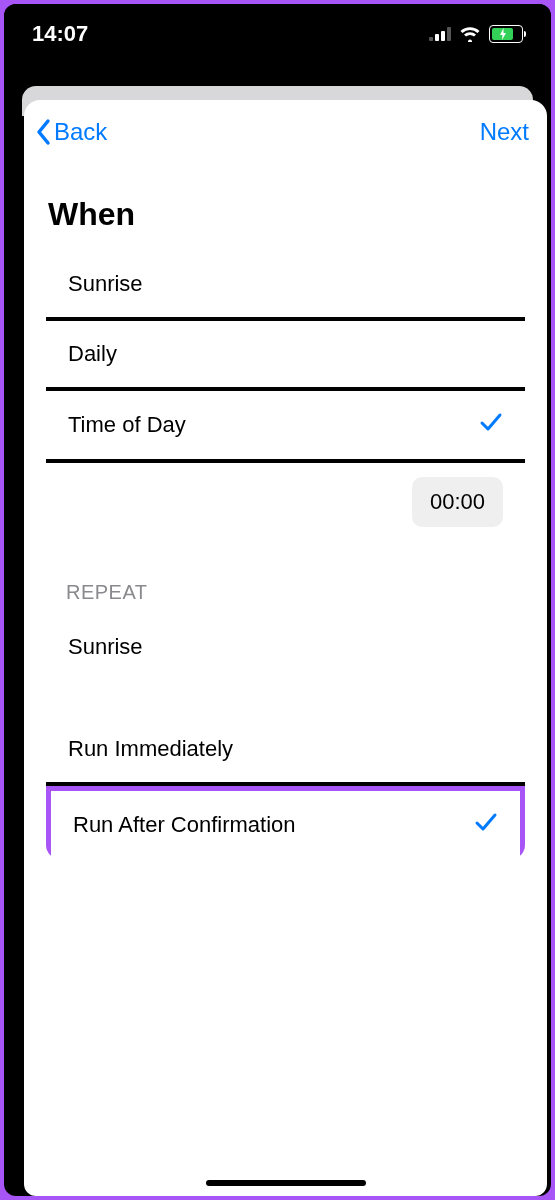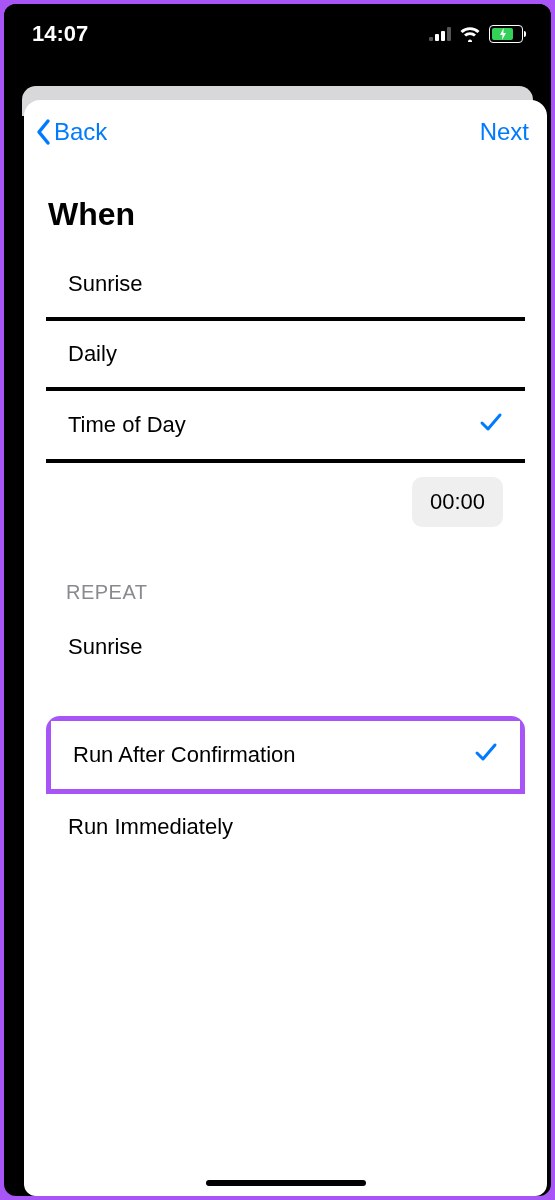--- a/index.html
+++ b/index.html
@@ -252,29 +252,29 @@
 
       <div class="section-header">REPEAT</div>
 
       <div class="list-group">
         <div class="list-row">
           <span>Sunrise</span>
         </div>
       </div>
 
       <div class="highlight-group">
+        <div class="list-row">
+          <span>Run Immediately</span>
+        </div>
         <div class="list-row highlighted">
           <span>Run After Confirmation</span>
           <span class="checkmark">
             <svg width="24" height="22" viewBox="0 0 24 22">
                 <path d="M3 12 L9 18 L21 4" stroke="#007aff" stroke-width="3" fill="none" stroke-linecap="round" stroke-linejoin="round"></path>
               </svg>
           </span>
         </div>
-        <div class="list-row">
-          <span>Run Immediately</span>
-        </div>
       </div>
     </div>
 
     <div class="home-indicator"></div>
   </div>
 </div>
 
 </body></html>

